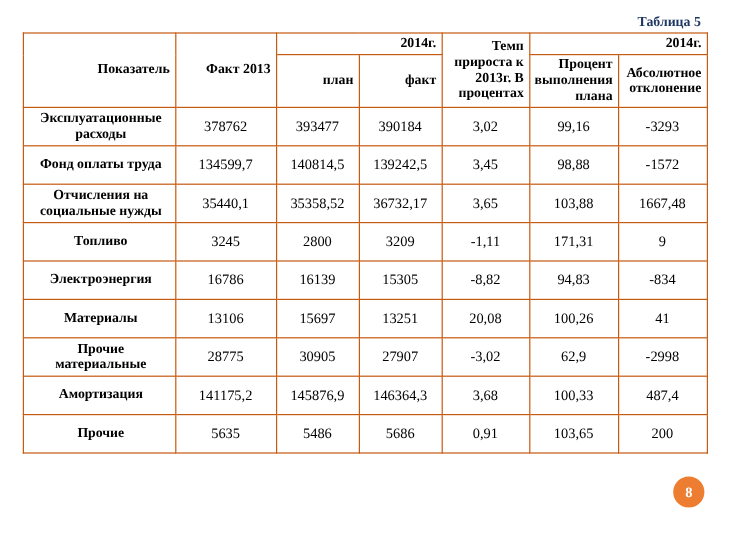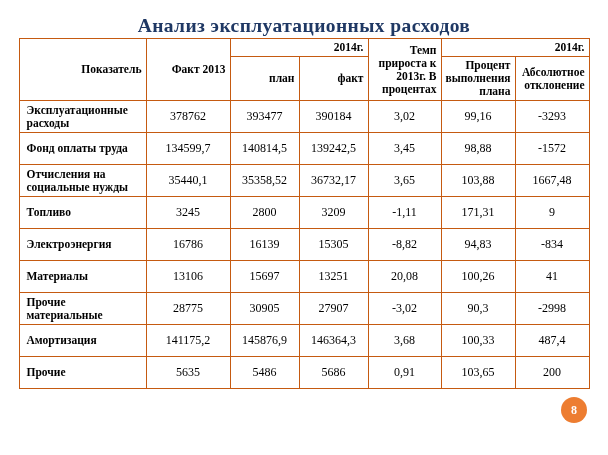--- a/index.html
+++ b/index.html
@@ -67,21 +67,21 @@
     text-align: left;
     padding-left: 7px;
   }
   table.main tbody td {
     font-size: 12px;
     text-align: center;
     height: 27px;
     line-height: 13px;
   }
   table.main tbody td.label {
-    text-align: left;
+    text-align: center;
     font-weight: bold;
     font-size: 11.5px;
     padding-left: 7px;
     line-height: 13px;
   }
   .page-badge {
     position: absolute;
     right: 21px;
     bottom: 45px;
     width: 26px;
@@ -96,23 +96,23 @@
     align-items: center;
     justify-content: center;
   }
 </style>
 </head>
 <body>
 
 <div class="page">
 
   <div class="title">
-    <span class="l1">Анализ эксплуатационных расходов</span>
   </div>
 
+  <div class="table-number">Таблица 5</div>
 
   <table class="main">
     <colgroup>
       <col style="width:127px">
       <col style="width:84px">
       <col style="width:69px">
       <col style="width:69px">
       <col style="width:73px">
       <col style="width:74px">
       <col style="width:74px">
@@ -186,21 +186,21 @@
         <td>20,08</td>
         <td>100,26</td>
         <td>41</td>
       </tr>
       <tr>
         <td class="label">Прочие материальные</td>
         <td>28775</td>
         <td>30905</td>
         <td>27907</td>
         <td>-3,02</td>
-        <td>90,3</td>
+        <td>62,9</td>
         <td>-2998</td>
       </tr>
       <tr>
         <td class="label">Амортизация</td>
         <td>141175,2</td>
         <td>145876,9</td>
         <td>146364,3</td>
         <td>3,68</td>
         <td>100,33</td>
         <td>487,4</td>

